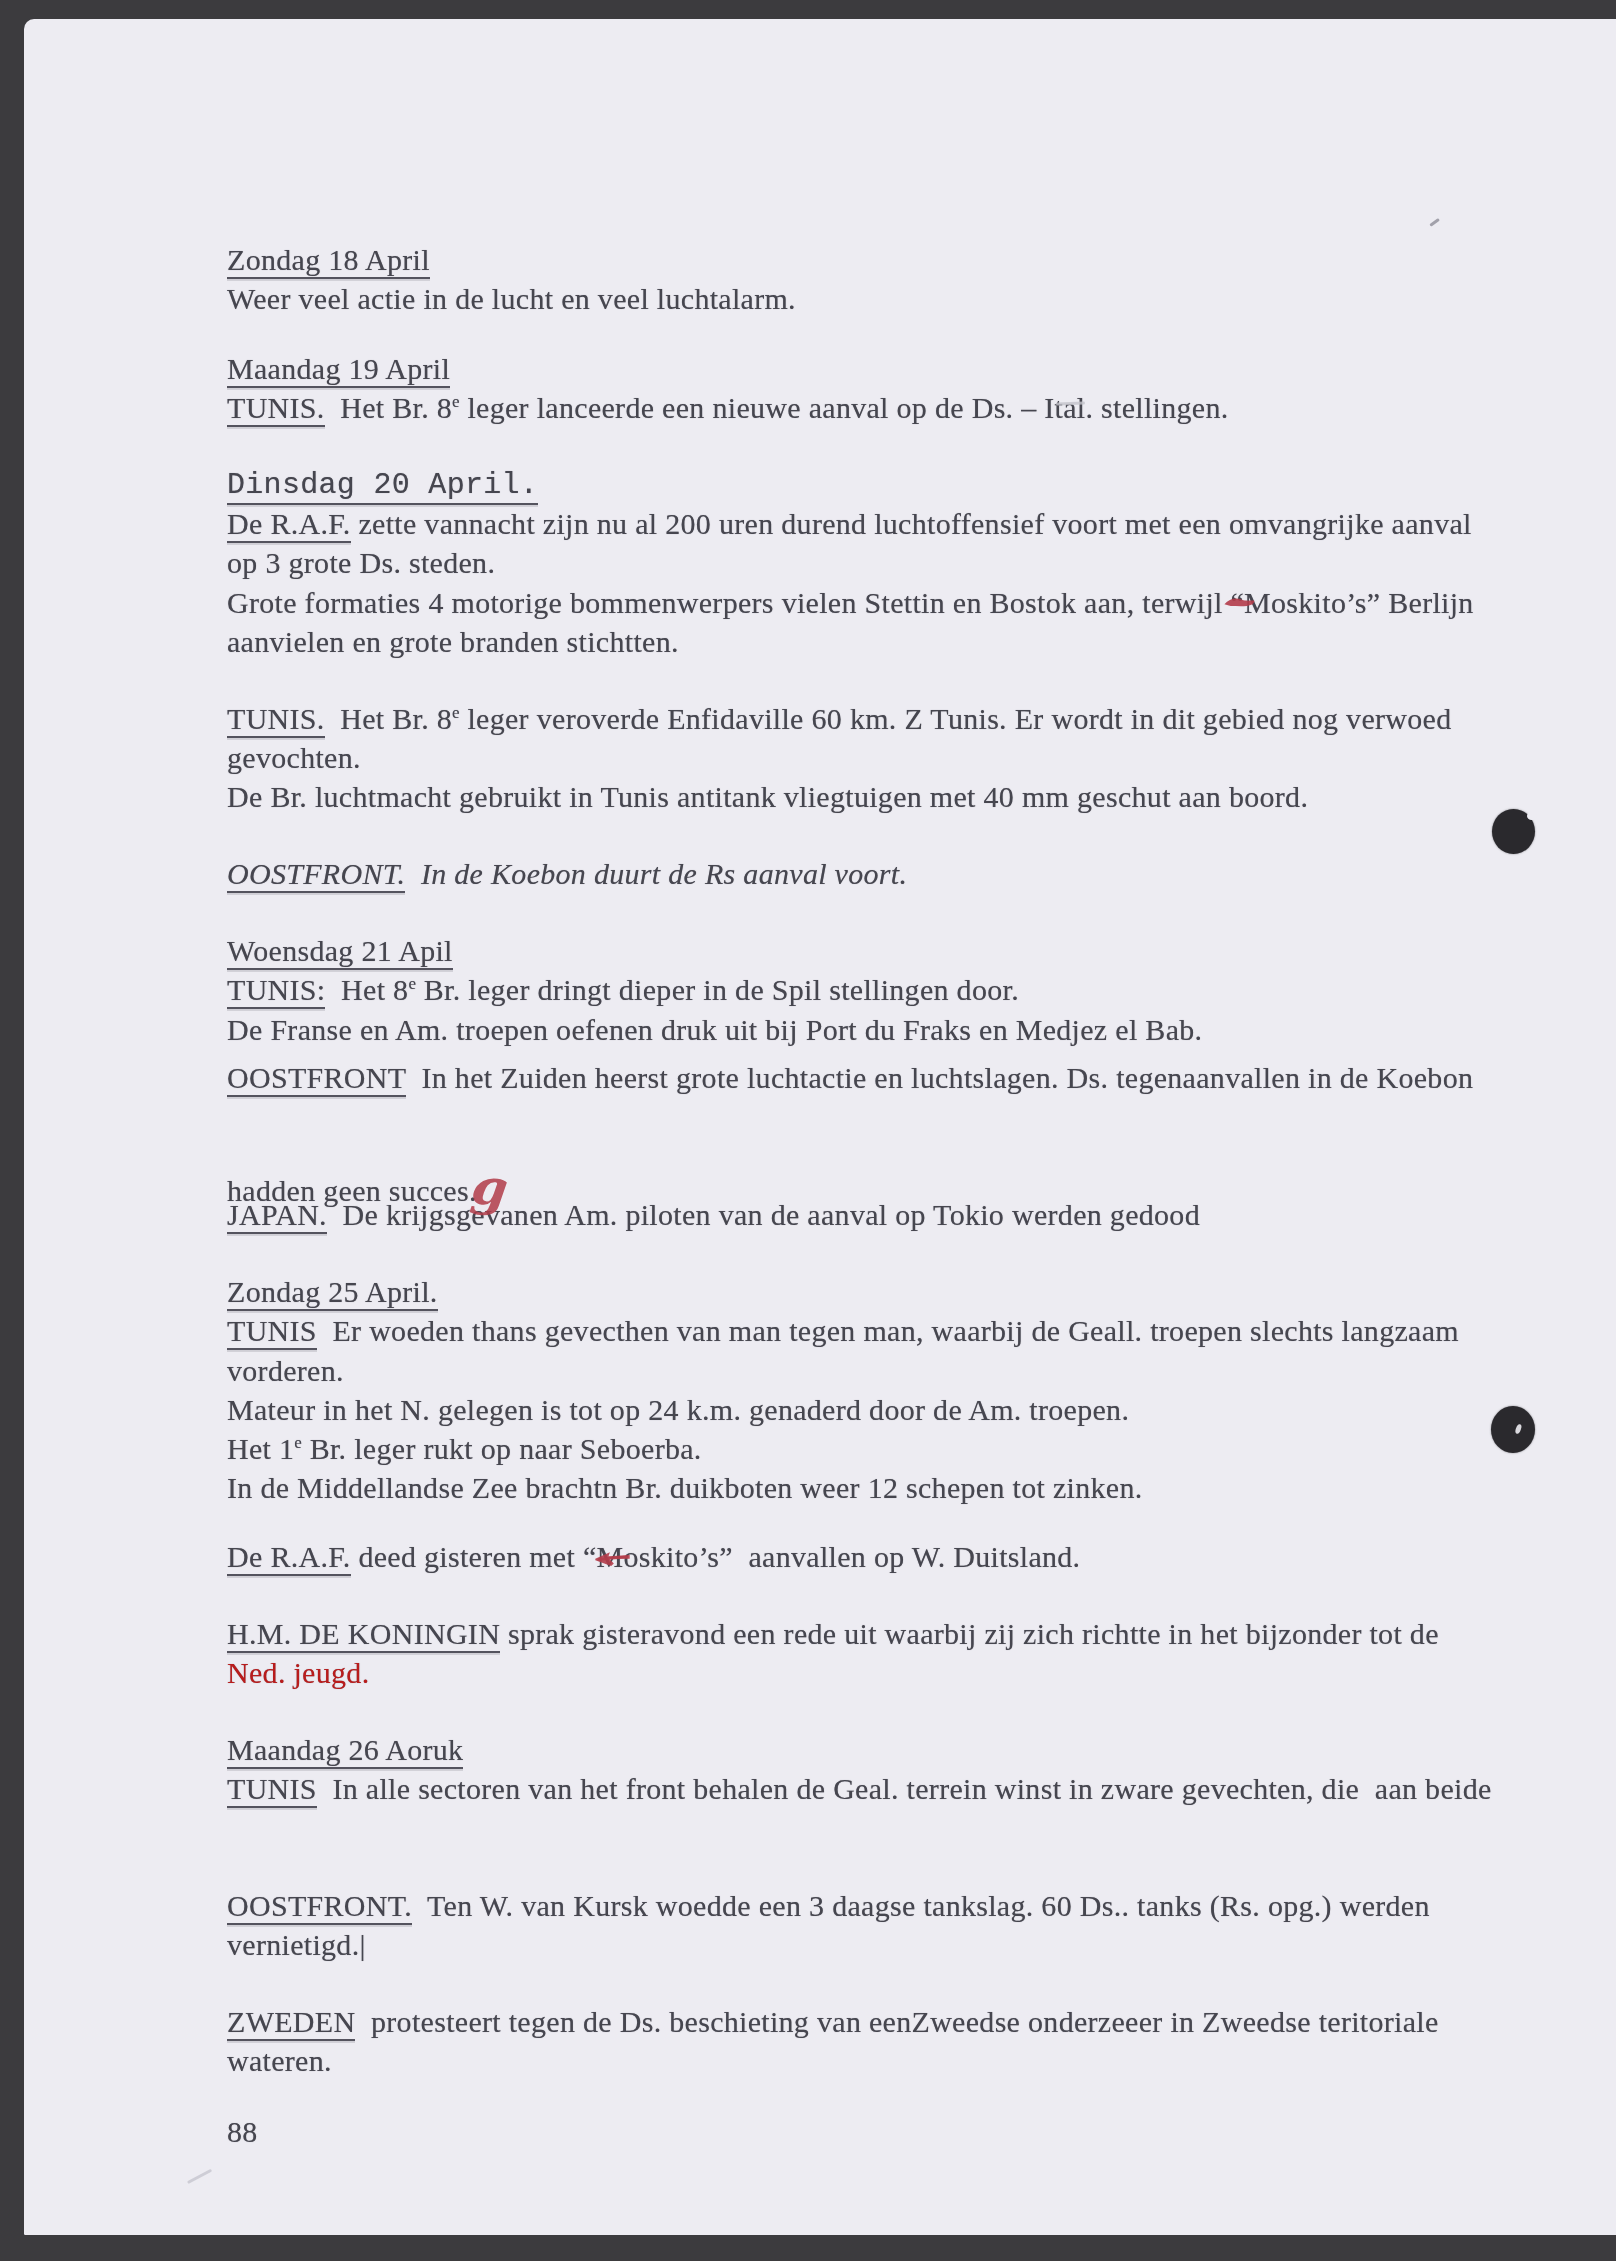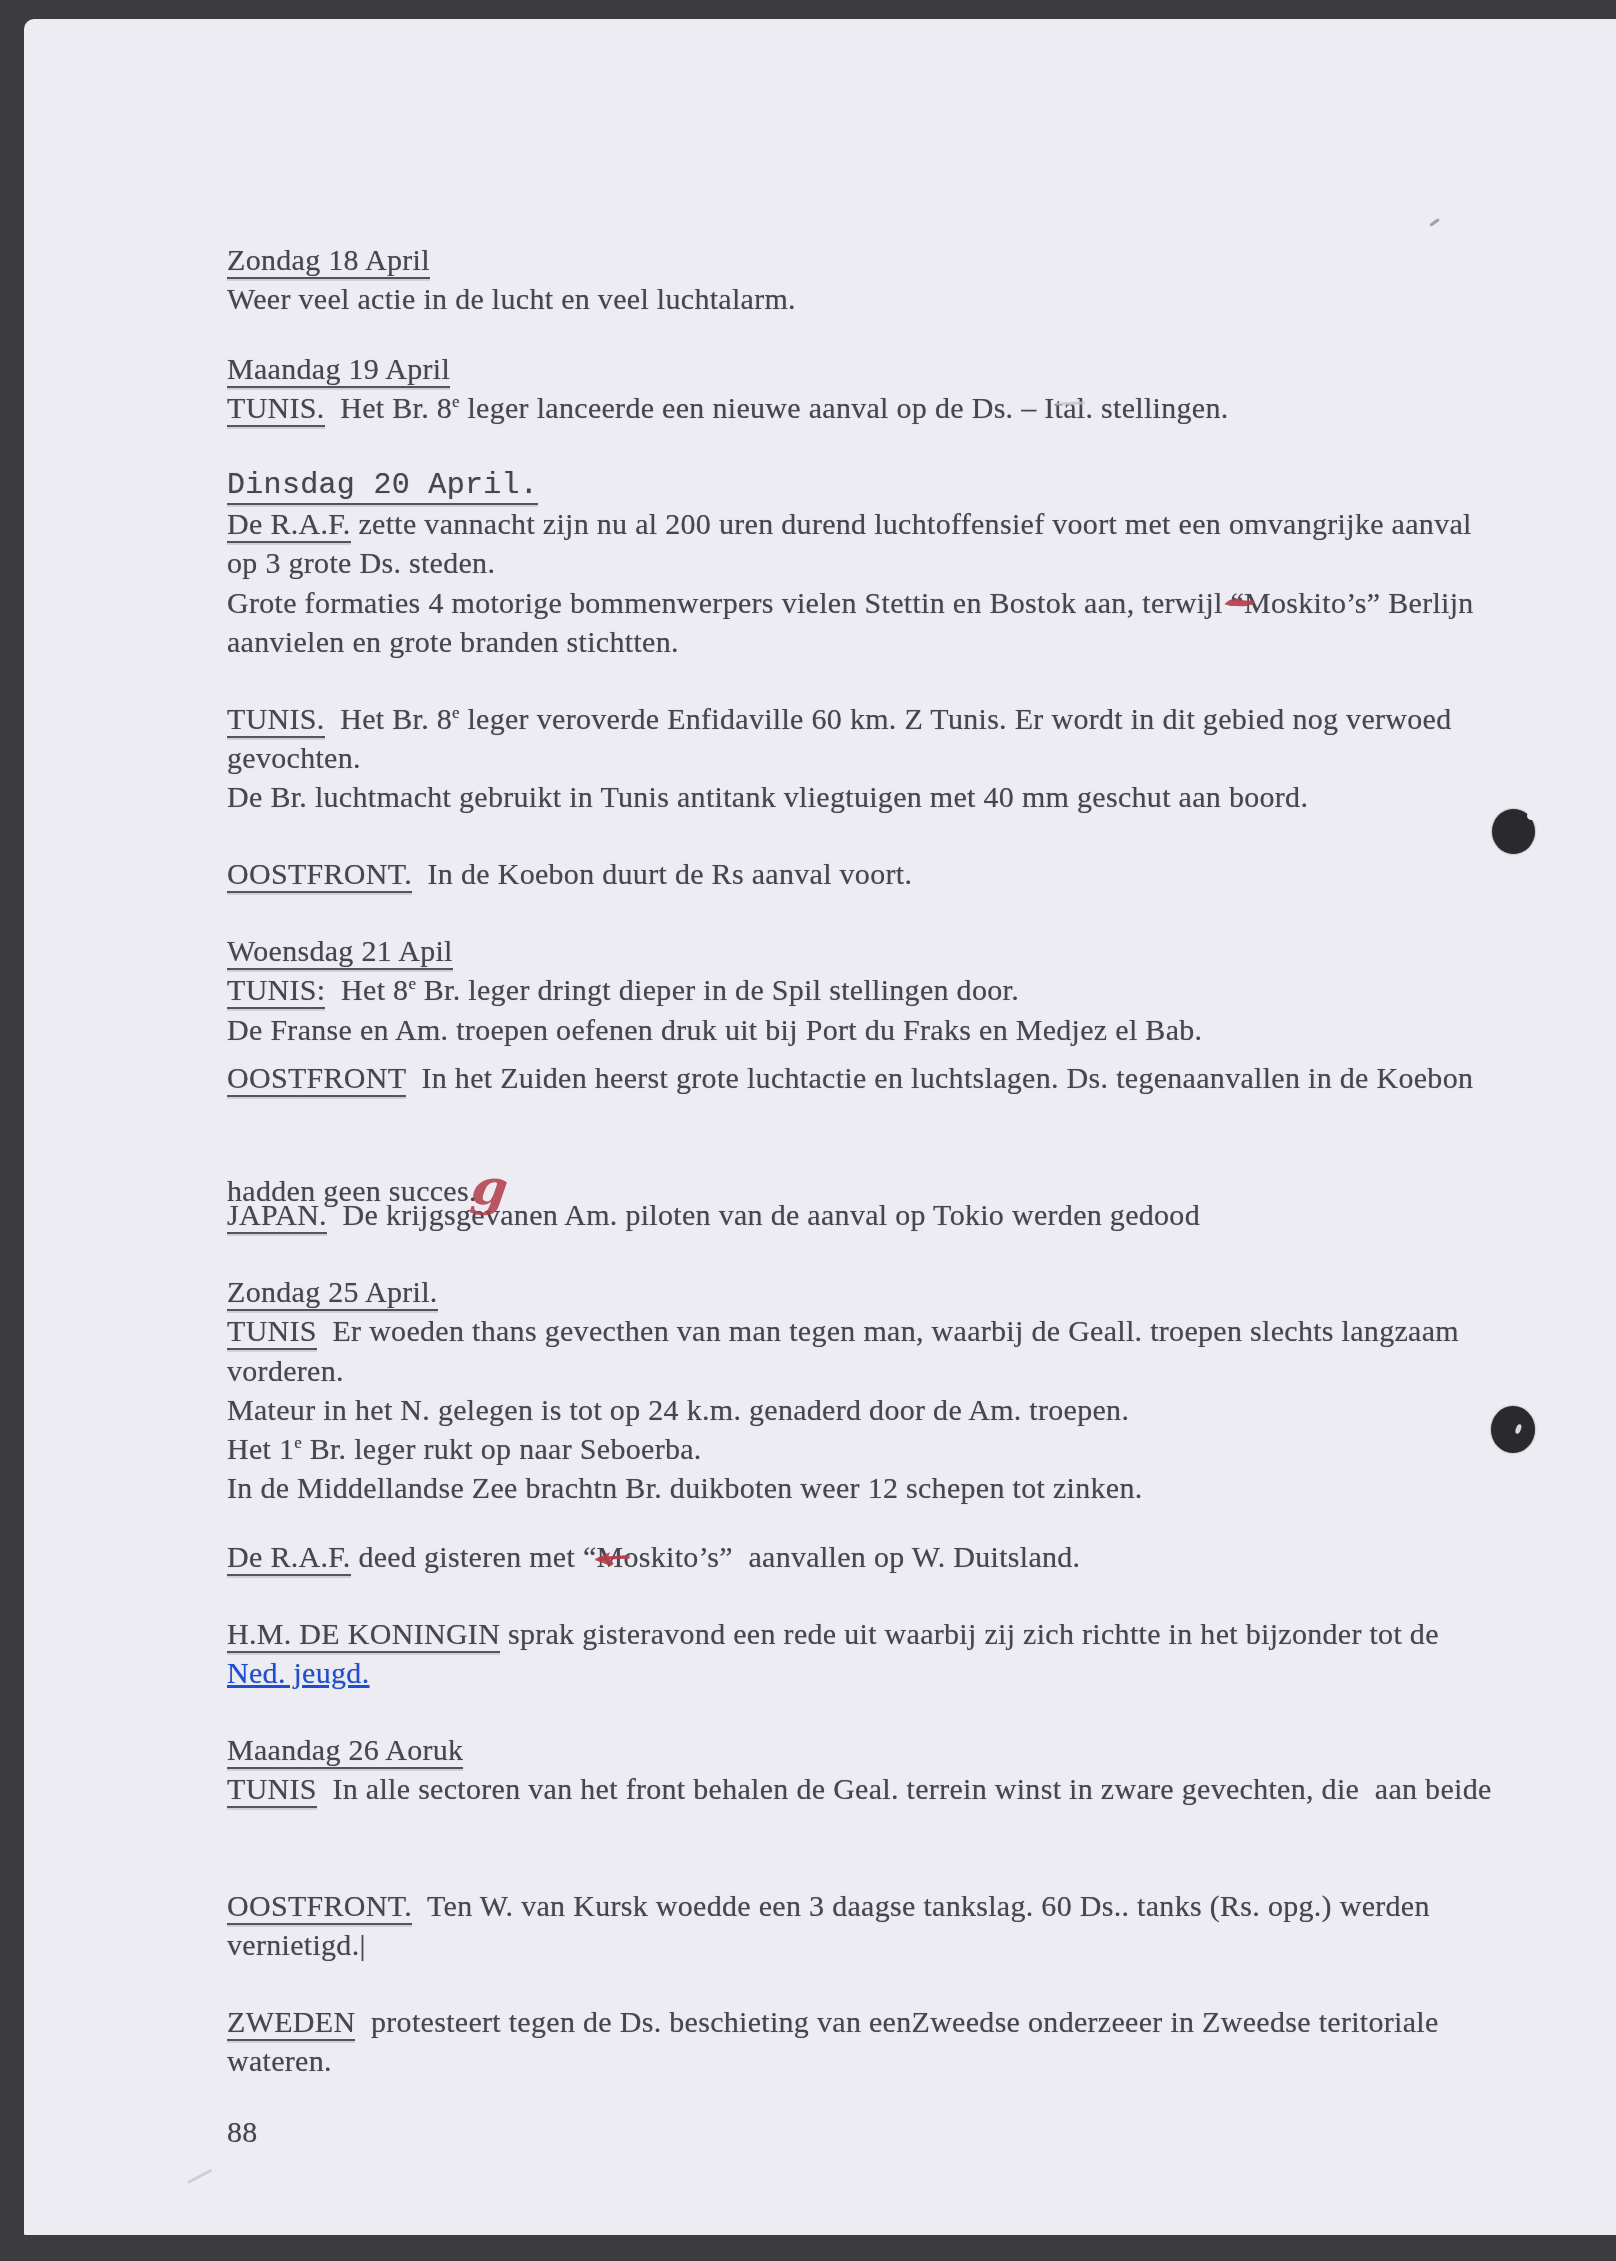--- a/index.html
+++ b/index.html
@@ -46,36 +46,36 @@
     <div class="line" style="top: 333px; color: rgb(70, 70, 79);"><span class="u">Maandag 19 April</span></div>
     <div class="line" style="top: 372px; color: rgb(70, 70, 79);"><span class="u">TUNIS.</span><span>  Het Br. 8</span><span class="s">e</span><span> leger lanceerde een nieuwe aanval op de Ds. – Ital. stellingen.</span></div>
     <div class="line" style="top: 449px; color: rgb(70, 70, 79); font-family: Liberation Mono, monospace;"><span class="u">Dinsdag 20 April.</span></div>
     <div class="line" style="top: 488px; color: rgb(70, 70, 79);"><span class="u">De R.A.F.</span><span> zette vannacht zijn nu al 200 uren durend luchtoffensief voort met een omvangrijke aanval</span></div>
     <div class="line" style="top: 527px; color: rgb(70, 70, 79);"><span>op 3 grote Ds. steden.</span></div>
     <div class="line" style="top: 567px; color: rgb(70, 70, 79);"><span>Grote formaties 4 motorige bommenwerpers vielen Stettin en Bostok aan, terwijl “Moskito’s” Berlijn</span></div>
     <div class="line" style="top: 606px; color: rgb(70, 70, 79);"><span>aanvielen en grote branden stichtten.</span></div>
     <div class="line" style="top: 683px; color: rgb(70, 70, 79);"><span class="u">TUNIS.</span><span>  Het Br. 8</span><span class="s">e</span><span> leger veroverde Enfidaville 60 km. Z Tunis. Er wordt in dit gebied nog verwoed</span></div>
     <div class="line" style="top: 722px; color: rgb(70, 70, 79);"><span>gevochten.</span></div>
     <div class="line" style="top: 761px; color: rgb(70, 70, 79);"><span>De Br. luchtmacht gebruikt in Tunis antitank vliegtuigen met 40 mm geschut aan boord.</span></div>
-    <div class="line" style="top: 838px; color: rgb(70, 70, 79);"><span class="u">OOSTFRONT.</span><span>  In de Koebon duurt de Rs aanval voort.</span></div>
+    <div class="line" style="top: 838px; color: rgb(70, 70, 79); font-style: italic;"><span class="u">OOSTFRONT.</span><span>  In de Koebon duurt de Rs aanval voort.</span></div>
     <div class="line" style="top: 915px; color: rgb(70, 70, 79);"><span class="u">Woensdag 21 Apil</span></div>
     <div class="line" style="top: 954px; color: rgb(70, 70, 79);"><span class="u">TUNIS:</span><span>  Het 8</span><span class="s">e</span><span> Br. leger dringt dieper in de Spil stellingen door.</span></div>
     <div class="line" style="top: 994px; color: rgb(70, 70, 79);"><span>De Franse en Am. troepen oefenen druk uit bij Port du Fraks en Medjez el Bab.</span></div>
     <div class="line" style="top: 1042px; color: rgb(70, 70, 79);"><span class="u">OOSTFRONT</span><span>  In het Zuiden heerst grote luchtactie en luchtslagen. Ds. tegenaanvallen in de Koebon</span></div>
     <div class="line" style="top: 1110px; color: rgb(70, 70, 79); margin-top: 45px;"><span>hadden geen succes.</span></div>
     <div class="line" style="top: 1179px; color: rgb(70, 70, 79);"><span class="u">JAPAN.</span><span>  De krijgsgevanen Am. piloten van de aanval op Tokio werden gedood</span></div>
     <div class="line" style="top: 1256px; color: rgb(70, 70, 79);"><span class="u">Zondag 25 April.</span></div>
     <div class="line" style="top: 1295px; color: rgb(70, 70, 79);"><span class="u">TUNIS</span><span>  Er woeden thans gevecthen van man tegen man, waarbij de Geall. troepen slechts langzaam</span></div>
     <div class="line" style="top: 1335px; color: rgb(70, 70, 79);"><span>vorderen.</span></div>
     <div class="line" style="top: 1374px; color: rgb(70, 70, 79);"><span>Mateur in het N. gelegen is tot op 24 k.m. genaderd door de Am. troepen.</span></div>
     <div class="line" style="top: 1413px; color: rgb(70, 70, 79);"><span>Het 1</span><span class="s">e</span><span> Br. leger rukt op naar Seboerba.</span></div>
     <div class="line" style="top: 1452px; color: rgb(70, 70, 79);"><span>In de Middellandse Zee brachtn Br. duikboten weer 12 schepen tot zinken.</span></div>
     <div class="line" style="top: 1521px; color: rgb(70, 70, 79);"><span class="u">De R.A.F.</span><span> deed gisteren met “Moskito’s”  aanvallen op W. Duitsland.</span></div>
     <div class="line" style="top: 1598px; color: rgb(70, 70, 79);"><span class="u">H.M. DE KONINGIN</span><span> sprak gisteravond een rede uit waarbij zij zich richtte in het bijzonder tot de</span></div>
-    <div class="line" style="top: 1637px; color: #1d4ed8; text-decoration: underline;"><span>Ned. jeugd.</span></div>
+    <div class="line" style="top: 1637px; color: #b91c1c;"><span>Ned. jeugd.</span></div>
     <div class="line" style="top: 1714px; color: rgb(70, 70, 79);"><span class="u">Maandag 26 Aoruk</span></div>
     <div class="line" style="top: 1753px; color: rgb(70, 70, 79);"><span class="u">TUNIS</span><span>  In alle sectoren van het front behalen de Geal. terrein winst in zware gevechten, die  aan beide</span></div>
     <div class="line" style="top: 1870px; color: rgb(70, 70, 79);"><span class="u">OOSTFRONT.</span><span>  Ten W. van Kursk woedde een 3 daagse tankslag. 60 Ds.. tanks (Rs. opg.) werden</span></div>
     <div class="line" style="top: 1909px; color: rgb(70, 70, 79);"><span>vernietigd.|</span></div>
     <div class="line" style="top: 1986px; color: rgb(70, 70, 79);"><span class="u">ZWEDEN</span><span>  protesteert tegen de Ds. beschieting van eenZweedse onderzeeer in Zweedse teritoriale</span></div>
     <div class="line" style="top: 2025px; color: rgb(70, 70, 79);"><span>wateren.</span></div>
     <div class="line" style="top: 2096px; color: rgb(70, 70, 79);"><span>88</span></div>
   </div>
 
 <div class="mark gmark" style="left: 472px; top: 1162px; font-size: 51px; color: rgb(178, 60, 74); transform: rotate(8deg); opacity: 0.85;">g</div>

